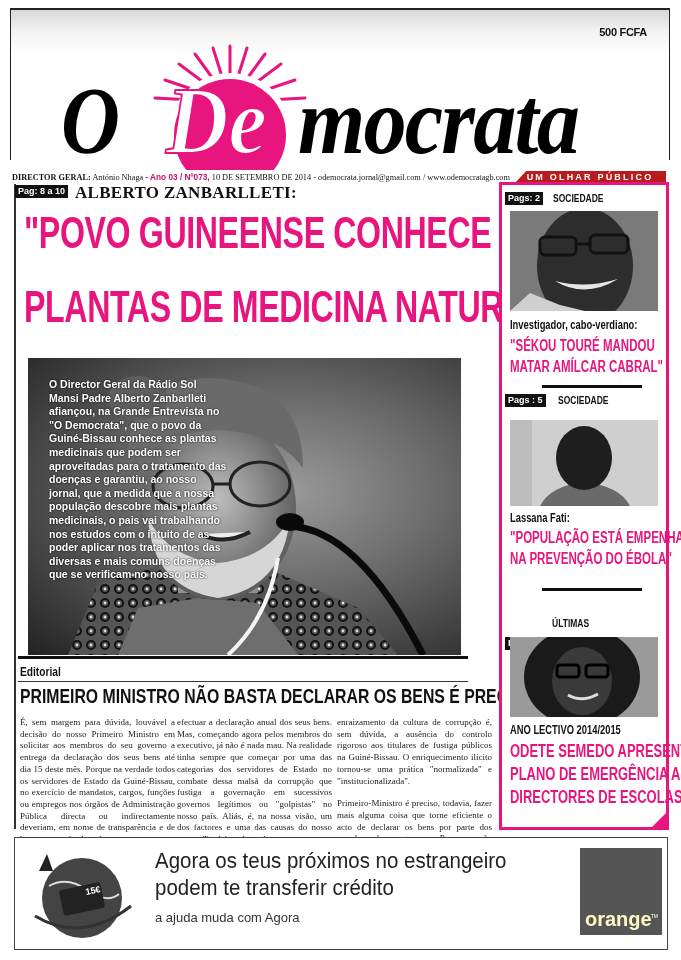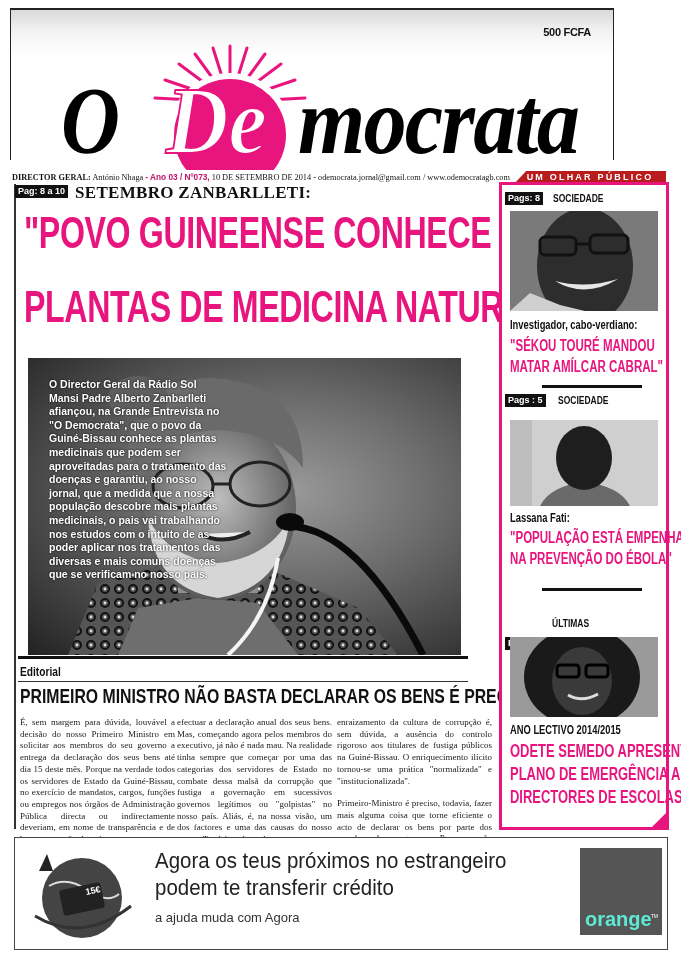--- a/index.html
+++ b/index.html
@@ -1,20 +1,20 @@
 <!DOCTYPE html>
 <html><head>
 <meta charset="utf-8">
 <style>
   * { box-sizing: border-box; margin: 0; padding: 0; }
   html, body { width: 681px; height: 960px; background: #fff; overflow: hidden; }
   body { position: relative; font-family: "Liberation Sans", sans-serif; color: #111; }
 
   
-  .masthead { position: absolute; left: 10px; top: 8px; width: 604px; height: 152px;
+  .masthead { position: absolute; left: 10px; top: 8px; width: 660px; height: 152px;
     border-top: 2px solid #222; border-left: 1px solid #222; border-right: 1px solid #222;
     background: linear-gradient(#d9d9d9 0%, #f2f2f2 14%, #fff 30%); }
   .price { position: absolute; right: 22px; top: 16px; font: bold 11px "Liberation Sans", sans-serif; letter-spacing: -0.3px; }
   .logo { position: absolute; left: 50px; top: 30px; height: 130px; width: 600px; }
   .logo-o { position: absolute; left: 0; top: 33px; font: bold italic 96px/1 "Liberation Serif", serif; color: #000; transform: scaleX(0.85); transform-origin: left; }
   .sun { position: absolute; left: 84px; top: 0; width: 170px; height: 130px; }
   .logo-de { position: absolute; left: 105px; top: 33px; font: bold italic 96px/1 "Liberation Serif", serif; color: #fff; -webkit-text-stroke: 2px #e8157f; transform: scaleX(0.9); transform-origin: left; }
   .logo-rest { position: absolute; left: 237px; top: 33px; font: bold italic 96px/1 "Liberation Serif", serif; color: #000; transform: scaleX(0.9); transform-origin: left; letter-spacing: -2px; }
 
   .infobar { position: absolute; left: 10px; top: 171px; width: 660px; height: 13px; }
@@ -63,21 +63,21 @@
 
   
   .ad { position: absolute; left: 14px; top: 837px; width: 654px; height: 113px; border: 1px solid #444; background: #fff; }
   .ad-globe { position: absolute; left: 12px; top: 8px; width: 110px; height: 98px; }
   .ad-h { position: absolute; left: 140px; font: 22px/26px "Liberation Sans", sans-serif; color: #222; white-space: nowrap; transform: scaleX(0.93); transform-origin: left; }
   .ad-h1 { top: 10px; }
   .ad-h2 { top: 37px; }
   .ad-sub { position: absolute; left: 140px; top: 72px; font: 13px/15px "Liberation Sans", sans-serif; color: #333; }
   .ad-small { position: absolute; left: 144px; top: 91px; font: 7.5px/10px "Liberation Sans", sans-serif; color: #444; white-space: nowrap; }
   .ad-logo { position: absolute; left: 565px; top: 10px; width: 82px; height: 87px; background: #555; }
-  .ad-logo-text { position: absolute; left: 5px; bottom: 6px; font: bold 20px/1 "Liberation Sans", sans-serif; color: #5eead4; }
+  .ad-logo-text { position: absolute; left: 5px; bottom: 6px; font: bold 20px/1 "Liberation Sans", sans-serif; color: #fef9c3; }
   .ad-logo-tm { position: absolute; right: 4px; top: 66px; font: 5px/1 "Liberation Sans", sans-serif; color: #fff; }
 </style>
 </head>
 <body>
 
 <div class="masthead">
   <div class="price">500 FCFA</div>
   <div class="logo">
     <svg class="sun" viewBox="0 0 170 130" width="170" height="130">
       <g stroke="#e8157f" stroke-width="3" stroke-linecap="round">
@@ -108,21 +108,21 @@
     <b class="lbl">DIRECTOR GERAL:</b>
     <span>António Nhaga</span>
     <span class="ano">- Ano 03 / Nº073,</span>
     <span>10 DE SETEMBRO DE 2014 - odemocrata.jornal@gmail.com / www.odemocratagb.com</span>
   </div>
   <div class="tagline">UM OLHAR PÚBLICO</div>
 </div>
 
 <div class="leftrule"></div>
 <div class="pag-badge" style="left:15px; top:185px;">Pag: 8 a 10</div>
-<div class="kicker-main">SETEMBRO ZANBARLLETI:</div>
+<div class="kicker-main">ALBERTO ZANBARLLETI:</div>
 <div class="headline hl1">"POVO GUINEENSE CONHECE</div>
 <div class="headline hl2">PLANTAS DE MEDICINA NATURAL"</div>
 
 <div class="photo-main">
   <svg width="433" height="297" viewBox="0 0 433 297">
     <defs>
       <radialGradient id="face" cx="50%" cy="45%" r="55%">
         <stop offset="0%" stop-color="#bdbdbd"></stop>
         <stop offset="100%" stop-color="#5a5a5a"></stop>
       </radialGradient>
@@ -172,21 +172,21 @@
 <div class="ed-col c2">
   <p>efectuar a declaração anual dos seus bens. Mas, começando agora pelos membros do executivo, já não é nada mau. Na realidade tinha sempre que começar por uma das categorias dos servidores de Estado no combate dessa malsã da corrupção que fustiga a governação em sucessivos governos legítimos ou "golpistas" no nosso país. Aliás, é, na nossa visão, um dos factores e uma das causas do nosso atraso. Também a base do</p>
 </div>
 <div class="ed-col c3">
   <p>enraizamento da cultura de corrupção é, sem dúvida, a ausência do controlo rigoroso aos titulares de fustiga públicos na Guiné-Bissau. O enriquecimento ilícito tornou-se uma prática "normalizada" e "institucionalizada".</p>
   <p class="gap">Primeiro-Ministro é preciso, todavia, fazer mais alguma coisa que torne eficiente o acto de declarar os bens por parte dos membros do seu governo. Porque, senão não terá inter-</p>
 </div>
 
 <div class="sidebar">
 
-  <div class="pag-badge" style="left:3px; top:7px;">Pags: 8</div>
+  <div class="pag-badge" style="left:3px; top:7px;">Pags: 2</div>
   <div class="sb-cat" style="left:51px; top:7px;">SOCIEDADE</div>
   <div class="sb-photo" style="top:26px; height:100px; background:linear-gradient(135deg,#9a9a9a,#3c3c3c);">
     <svg width="148" height="100" viewBox="0 0 148 100">
       <rect width="148" height="100" fill="#7a7a7a"></rect>
       <ellipse cx="75" cy="55" rx="48" ry="58" fill="#2d2d2d"></ellipse>
       <g fill="none" stroke="#111" stroke-width="3">
         <rect x="30" y="26" width="36" height="18" rx="5"></rect>
         <rect x="80" y="24" width="38" height="18" rx="5"></rect>
         <line x1="66" y1="33" x2="80" y2="33"></line>
       </g>

